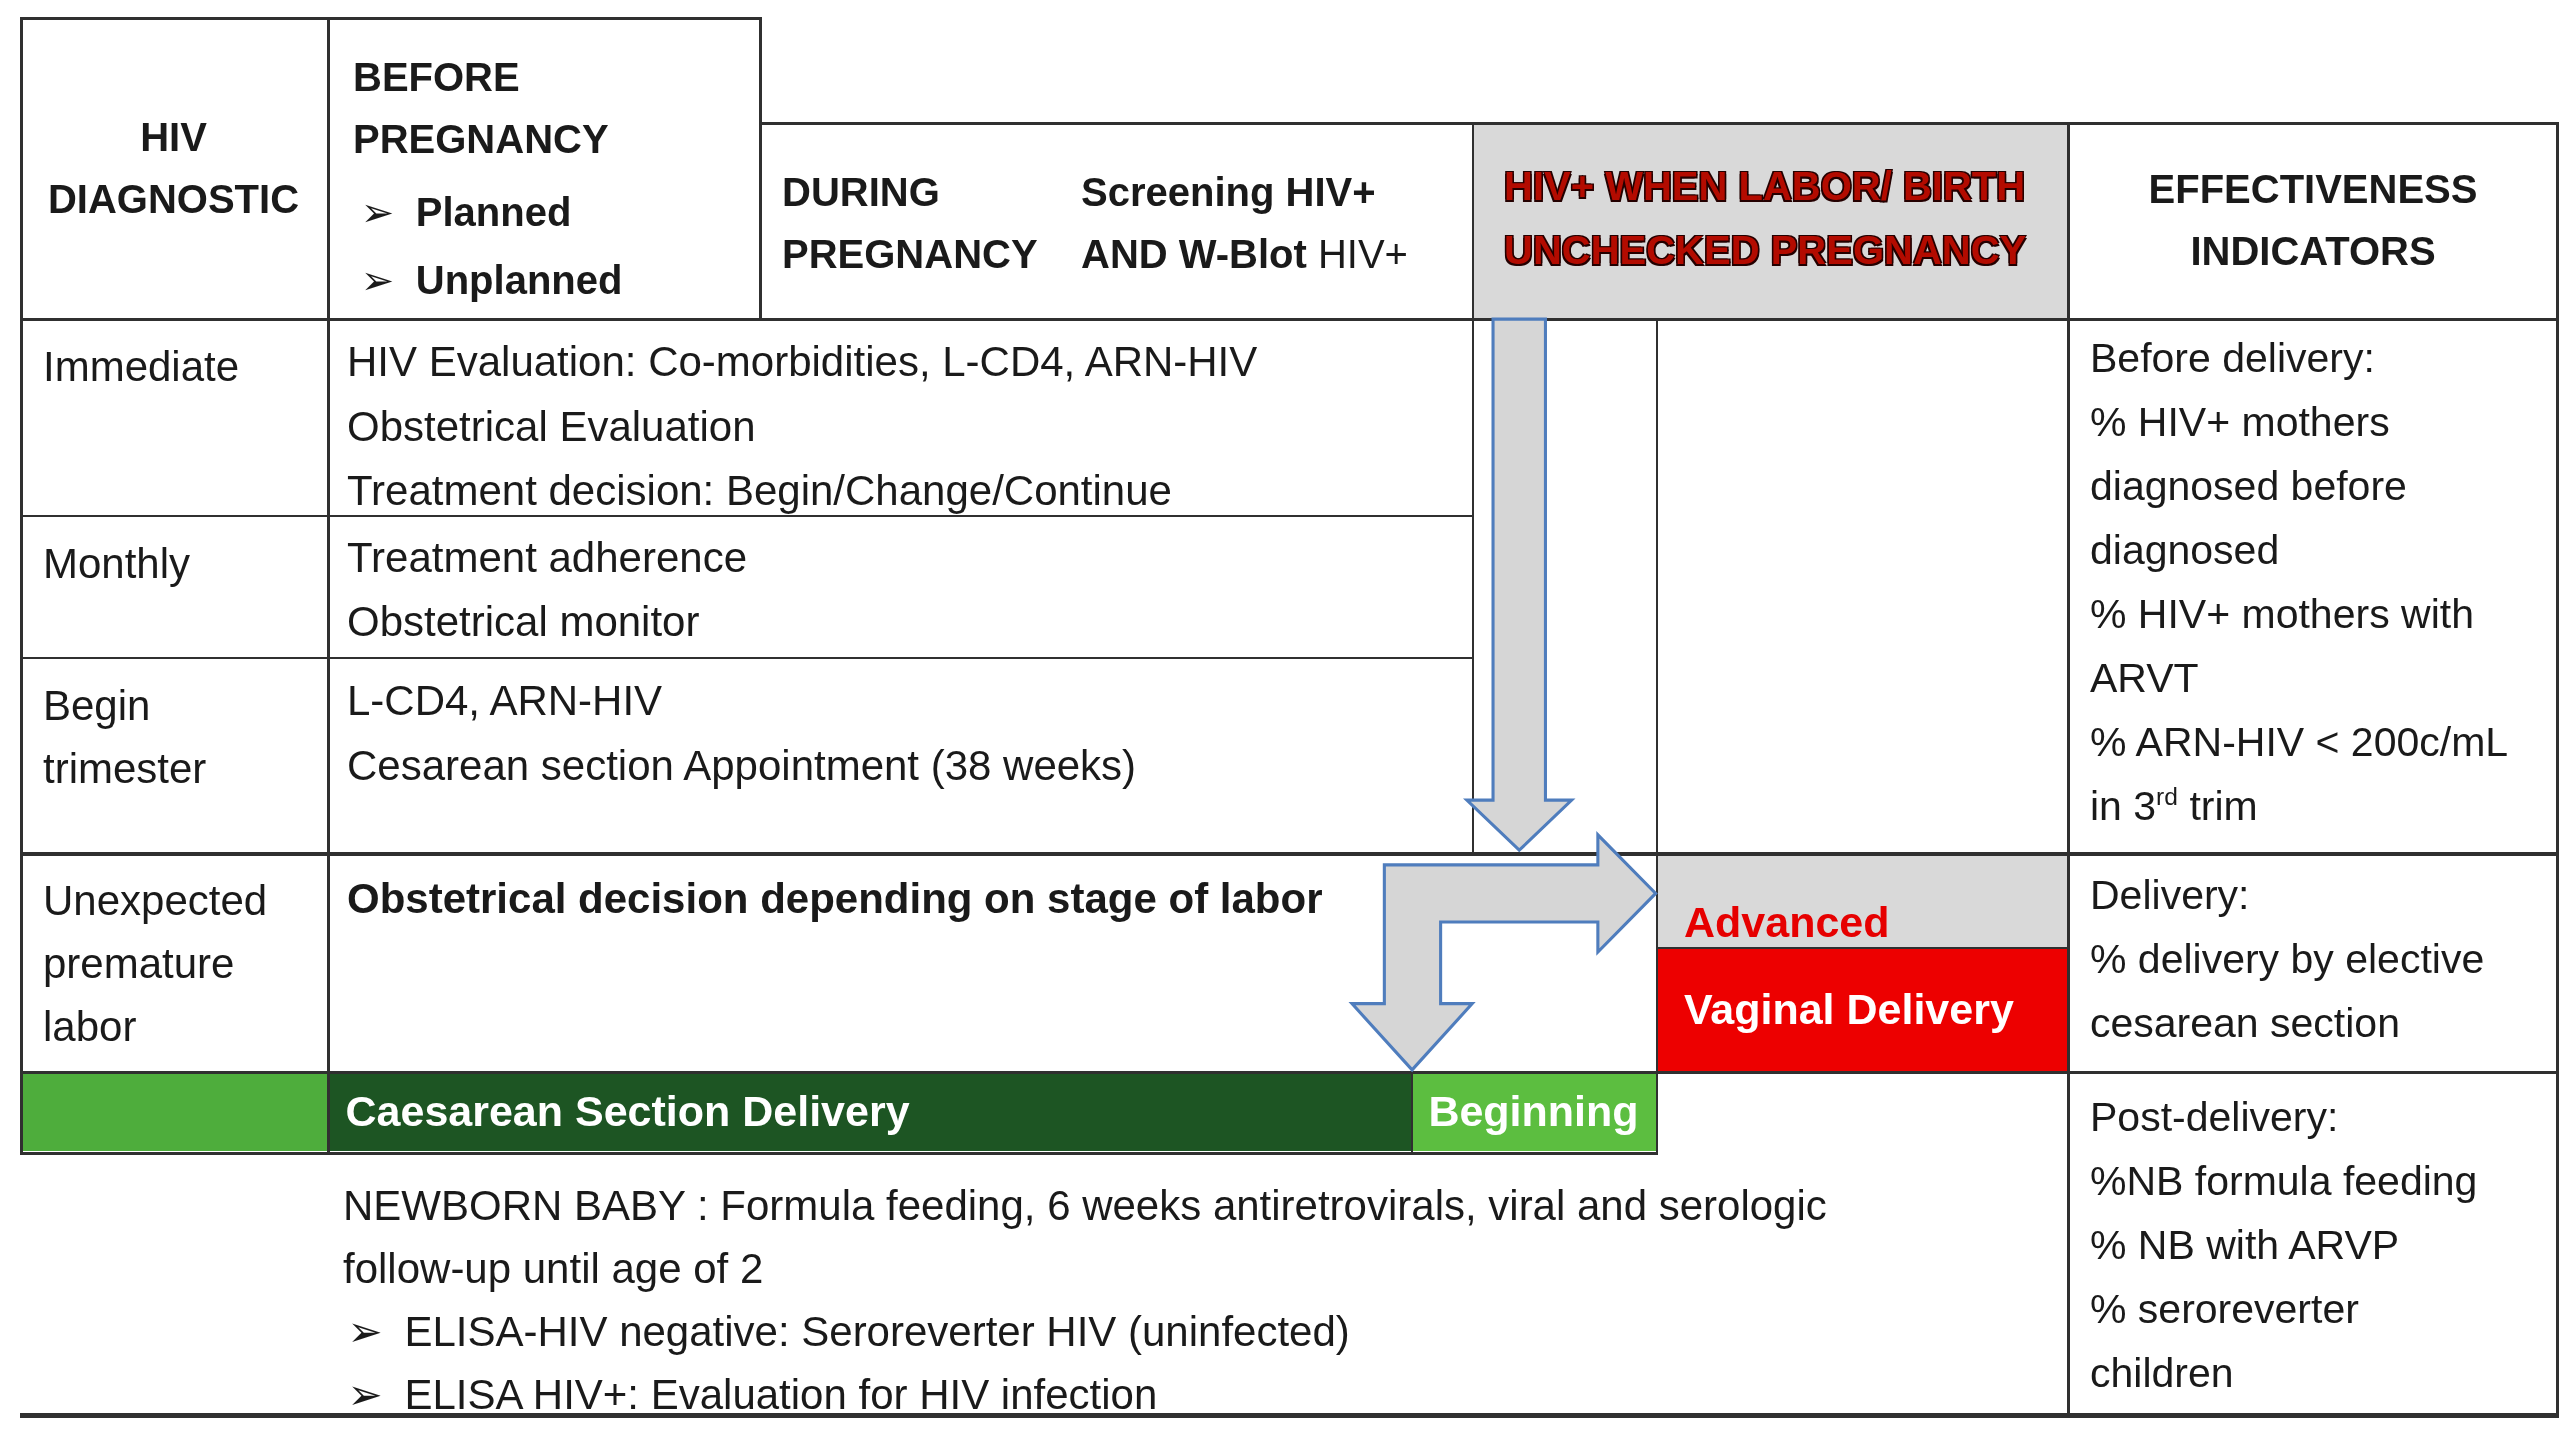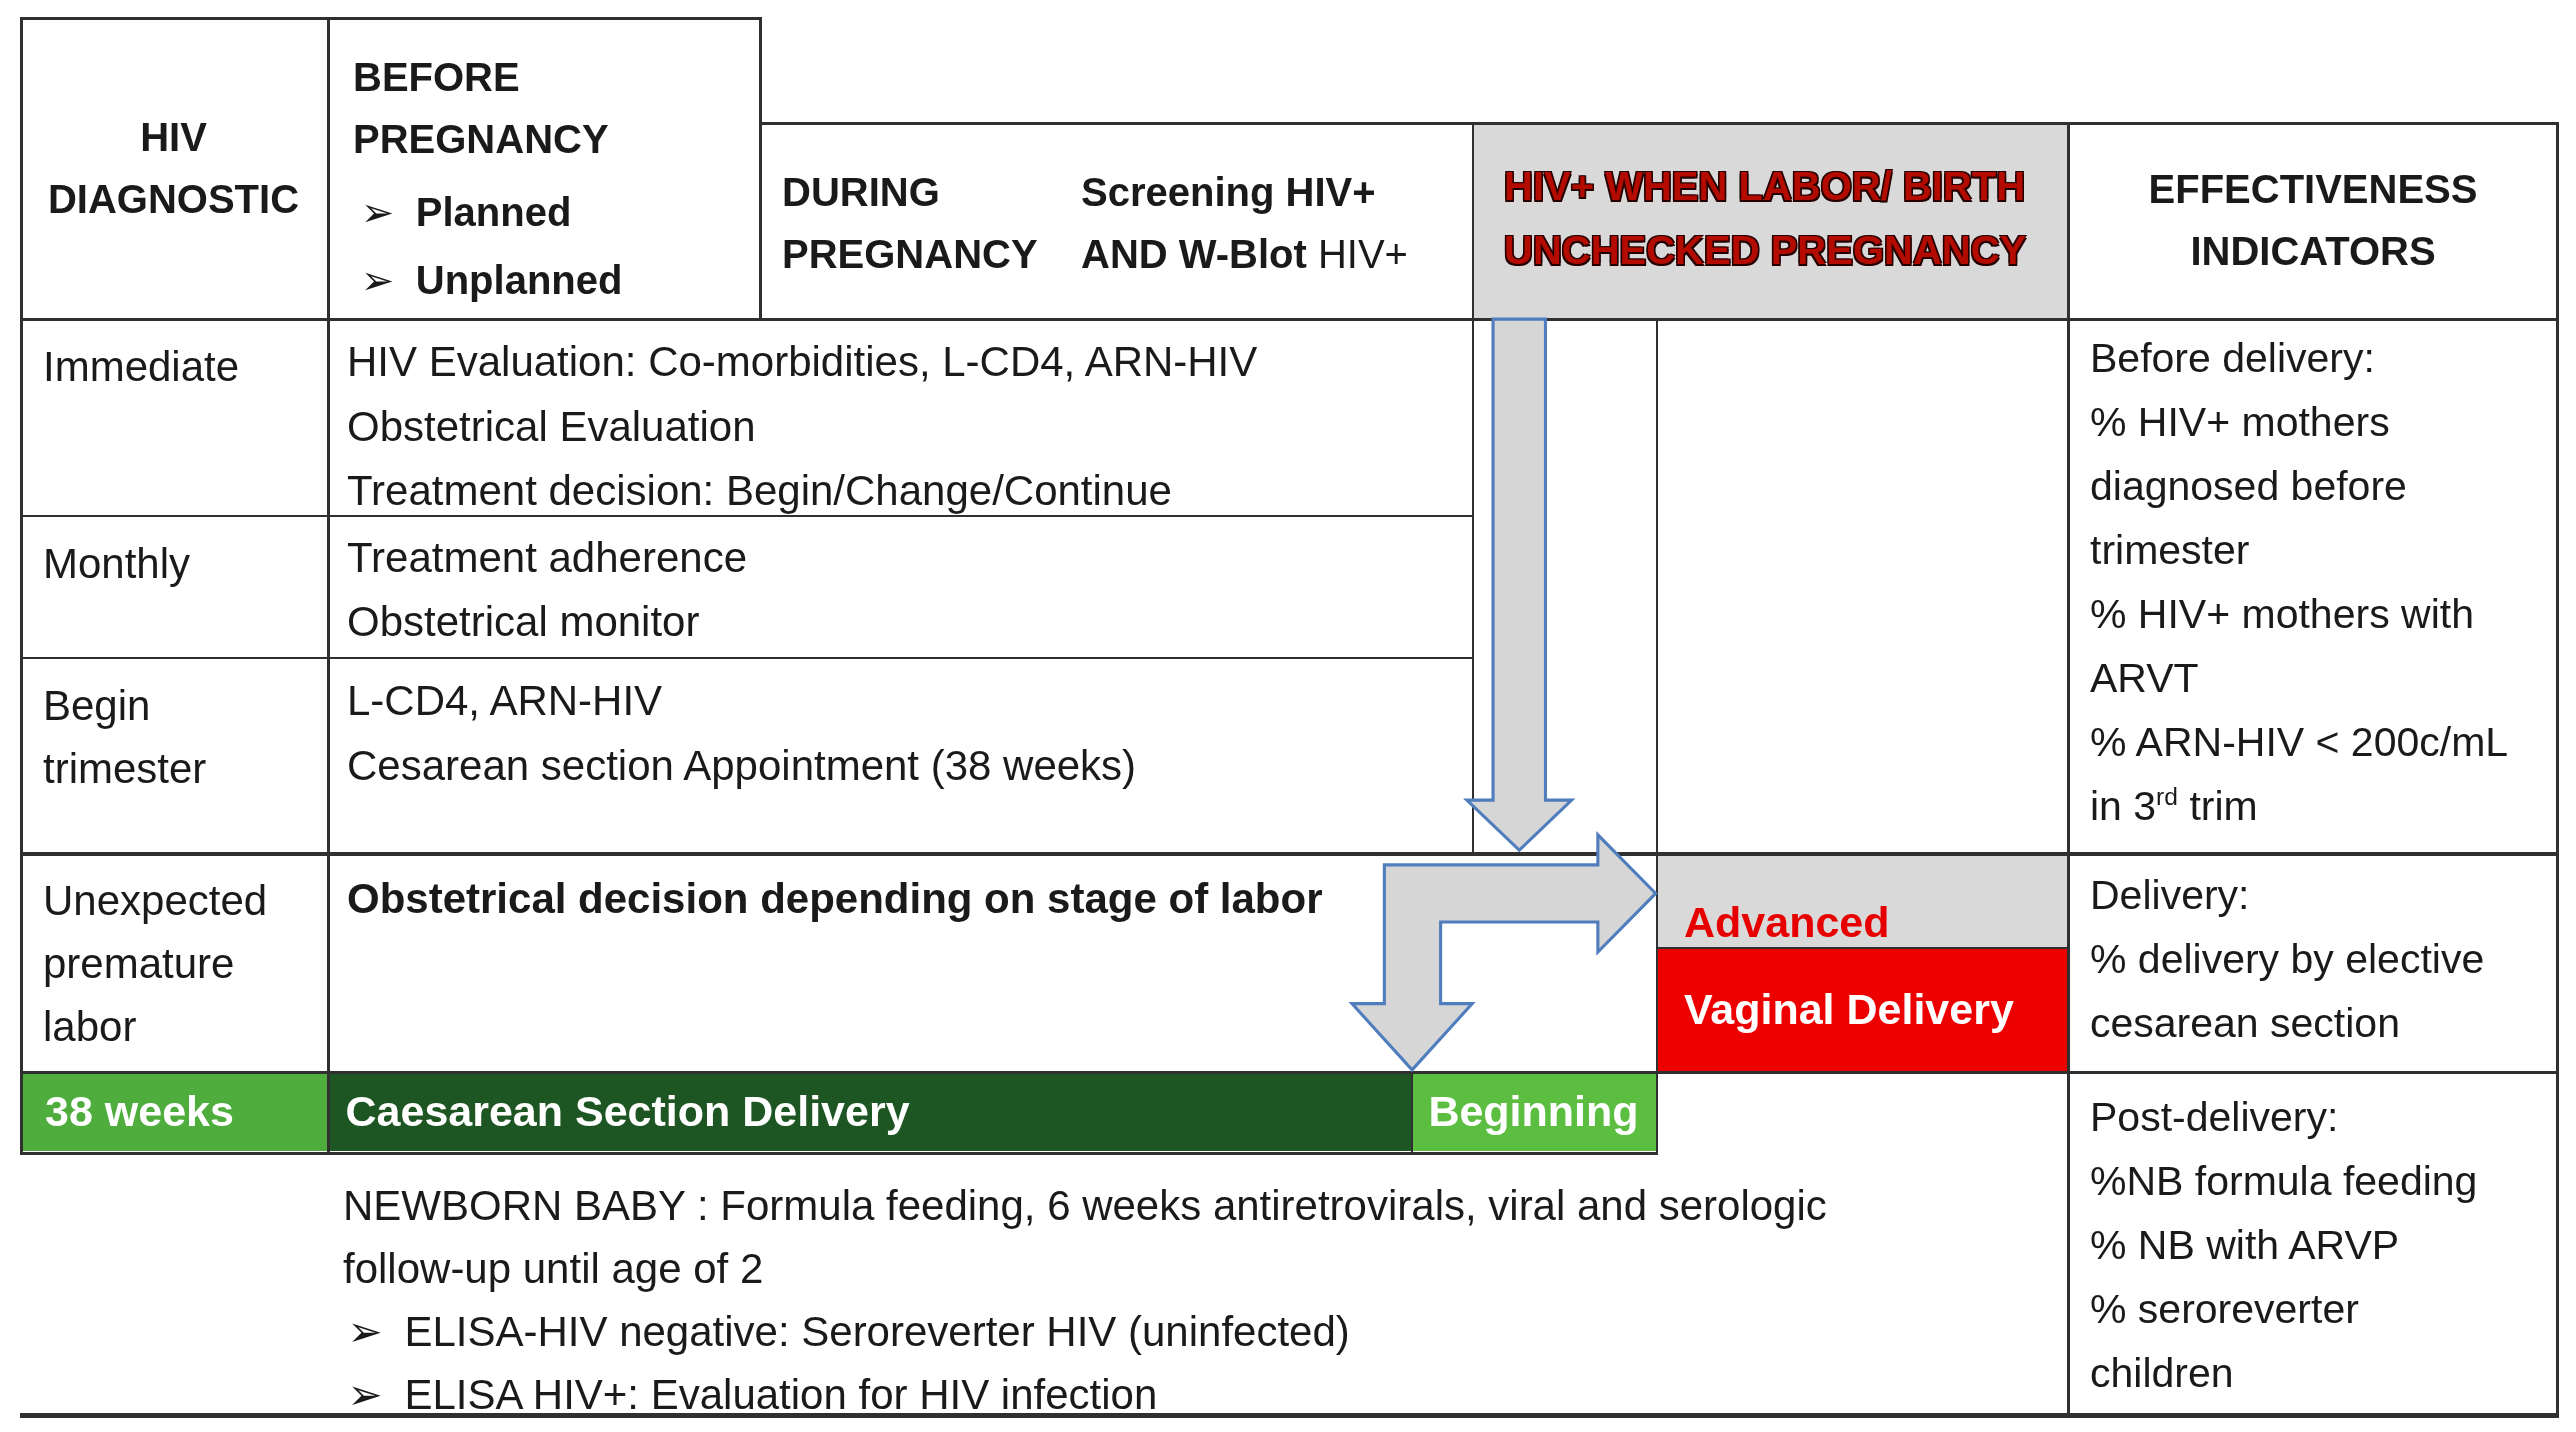--- a/index.html
+++ b/index.html
@@ -105,35 +105,32 @@
   </div>
   <div class="txt body-txt" style="left:327px;top:852px;width:1310px;height:220px;padding:15.4px 0 0 20px;box-sizing:border-box;font-weight:bold;">Obstetrical decision depending on stage of labor</div>
 
   <div class="txt" style="left:1656px;top:852px;width:412px;height:95px;display:flex;align-items:flex-end;">
     <span style="color:var(--red_text);font-weight:bold;font-size:43px;padding-left:28px;">Advanced</span>
   </div>
   <div class="txt" style="left:1656px;top:947px;width:412px;height:125px;display:flex;align-items:center;">
     <span class="white-bold" style="padding-left:28px;">Vaginal Delivery</span>
   </div>
 
-  <div class="txt" style="left:20px;top:1071px;width:307px;height:80px;display:flex;align-items:center;">
-    <span class="white-bold" style="padding-left:25px;">38 weeks</span>
-  </div>
   <div class="txt" style="left:327px;top:1071px;width:1084px;height:80px;display:flex;align-items:center;">
     <span class="white-bold" style="padding-left:18.5px;">Caesarean Section Delivery</span>
   </div>
   <div class="txt center" style="left:1411px;top:1071px;width:245px;height:80px;">
     <span class="white-bold">Beginning</span>
   </div>
 
   <div class="txt body-txt" style="left:2090px;top:318px;width:462px;height:534px;padding-top:9.2px;box-sizing:border-box;font-size:41px;line-height:1.56;">
     <div>Before delivery:</div>
     <div>% HIV+ mothers</div>
     <div>diagnosed before</div>
-    <div>trimester</div>
+    <div>diagnosed</div>
     <div>% HIV+ mothers with</div>
     <div>ARVT</div>
     <div>% ARN-HIV &lt; 200c/mL</div>
     <div><span>in 3</span><sup>rd</sup><span> trim</span></div>
   </div>
 
   <div class="txt body-txt" style="left:2090px;top:852px;width:462px;height:220px;padding-top:12.3px;box-sizing:border-box;font-size:41px;line-height:1.56;">
     <div>Delivery:</div>
     <div>% delivery by elective</div>
     <div>cesarean section</div>

